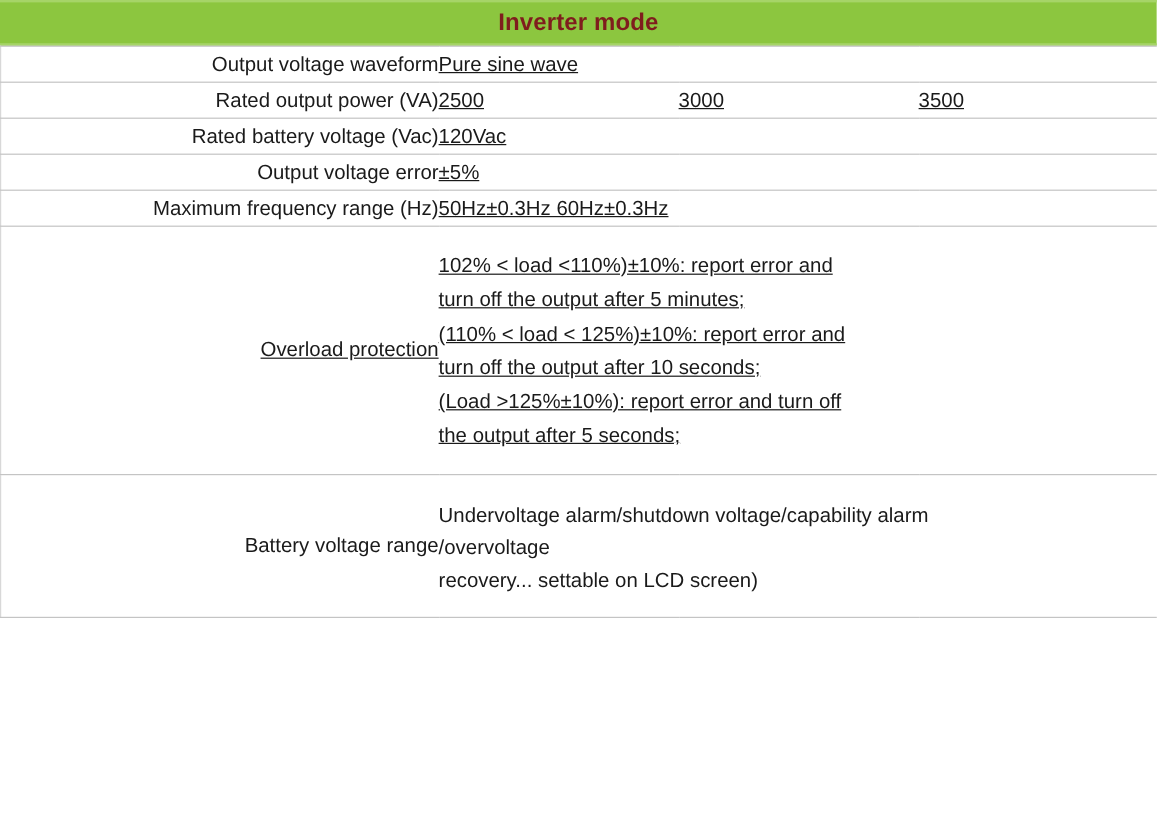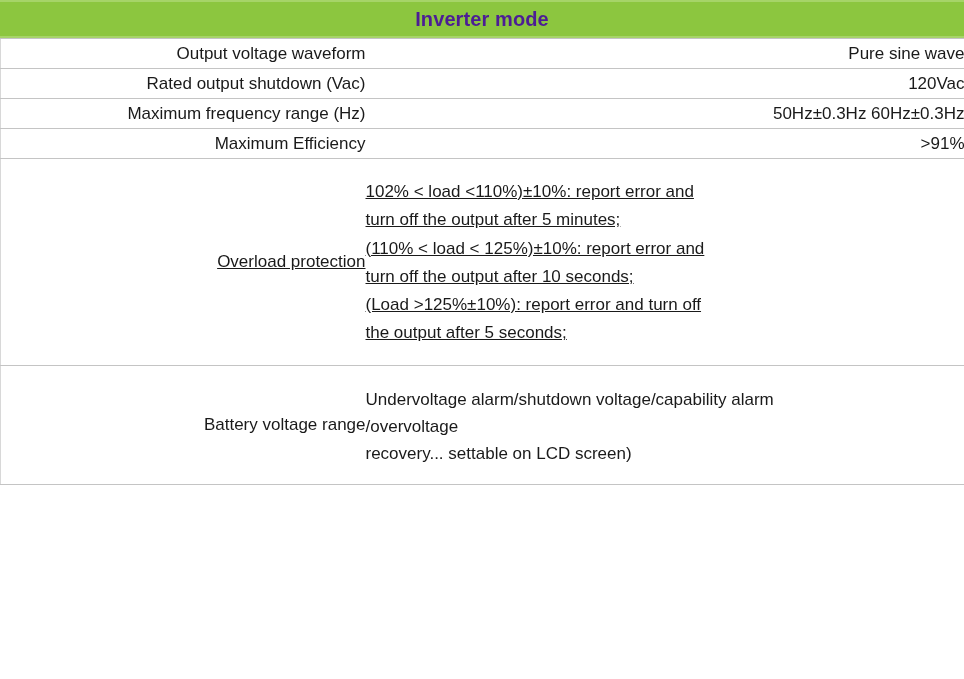--- a/index.html
+++ b/index.html
@@ -27,21 +27,21 @@
     border-top: 2px solid #A6D468;
     border-bottom: 2px solid #A6D468;
     box-sizing: border-box;
     display: flex;
     align-items: center;
     justify-content: center;
   }
   .title-banner .title-text {
     font-size: 20px;
     font-weight: bold;
-    color: #4c1d95;
+    color: #7f1d1d;
     letter-spacing: 0.1px;
     line-height: 1;
   }
 
   
   table.spec-table {
     width: 964px;
     border-collapse: collapse;
     table-layout: fixed;
     font-size: 17px;
@@ -59,23 +59,24 @@
     border-left: 1px solid #d8d8d8;
   }
 
   td.c-label {
     padding-left: 3px;
     padding-right: 4px;
     text-align: right;
     white-space: pre-line;
   }
   td.c-val {
-    text-align: right;
+    text-align: left;
     border-left: 1px solid #b8b8b8;
     padding: 0 4px;
+    text-decoration: underline;
   }
   td.c-val-left {
     text-align: left;
     border-left: 1px solid #b8b8b8;
     padding-left: 5px;
     padding-right: 2px;
     white-space: pre-line;
     vertical-align: top;
   }
 
@@ -103,38 +104,44 @@
       <col style="width:200px">
       <col style="width:199px">
     </colgroup>
     <tbody>
 
       <tr class="r-std">
         <td class="c-label">Output voltage waveform</td>
         <td class="c-val" colspan="3">Pure sine wave</td>
       </tr>
 
+      <tr class="r-std">
+        <td class="c-label">Rated output power (VA)</td>
+        <td class="c-val">2500</td>
+        <td class="c-val">3000</td>
+        <td class="c-val">3500</td>
+      </tr>
 
 
 
       <tr class="r-std">
-        <td class="c-label">Rated output shutdown (Vac)</td>
+        <td class="c-label">Rated battery voltage (Vac)</td>
         <td class="c-val" colspan="3">120Vac</td>
       </tr>
 
+      <tr class="r-std">
+        <td class="c-label">Output voltage error</td>
+        <td class="c-val" colspan="3">±5%</td>
+      </tr>
 
       <tr class="r-std">
         <td class="c-label">Maximum frequency range (Hz)</td>
         <td class="c-val" colspan="3">50Hz±0.3Hz 60Hz±0.3Hz</td>
       </tr>
 
-      <tr class="r-std">
-        <td class="c-label">Maximum Efficiency</td>
-        <td class="c-val" colspan="3">&gt;91%</td>
-      </tr>
 
       <tr class="r-overload">
         <td class="c-label">Overload protection</td>
         <td class="c-val-left" colspan="3">
           <span class="ml">102% &lt; load &lt;110%)±10%: report error and
 turn off the output after 5 minutes;
 (110% &lt; load &lt; 125%)±10%: report error and
 turn off the output after 10 seconds;
 (Load &gt;125%±10%): report error and turn off
 the output after 5 seconds;</span>

